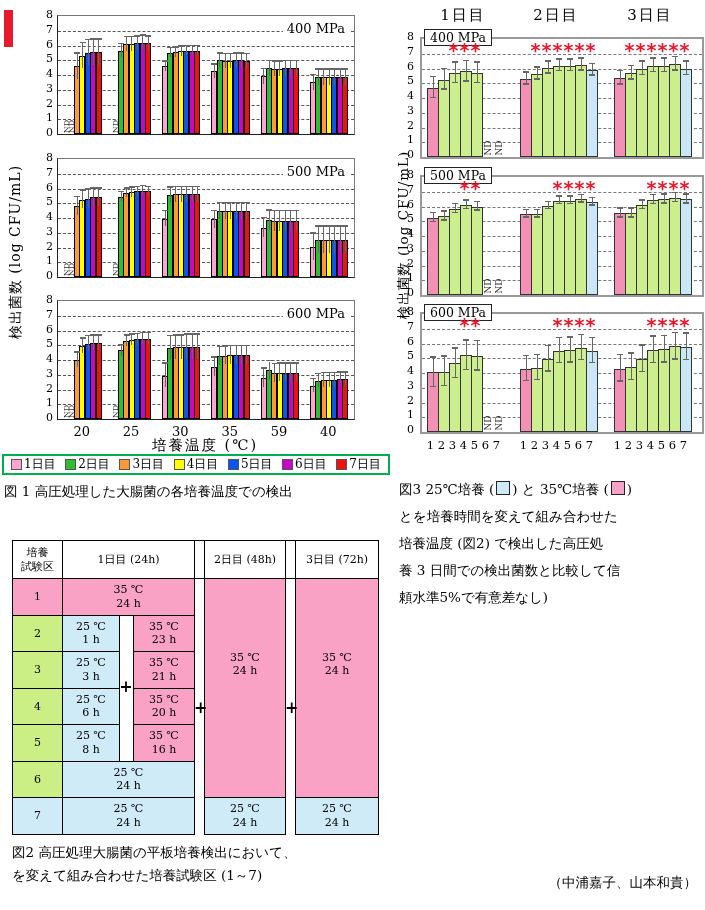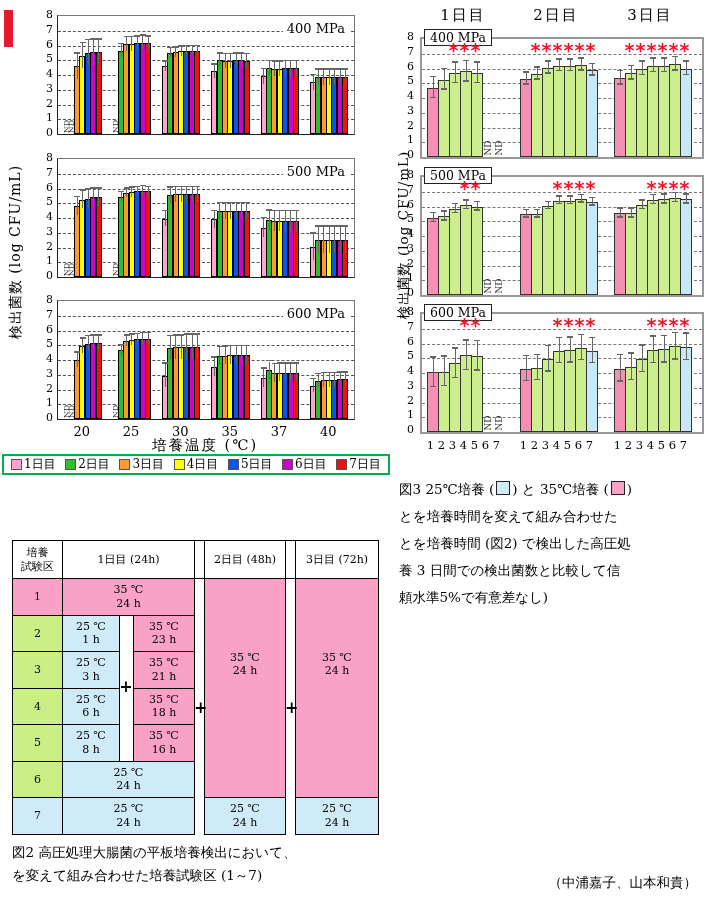--- a/index.html
+++ b/index.html
@@ -484,21 +484,21 @@
         <div class="ytick1" style="left: 35px; top: 366.75px;">3</div>
         <div class="ytick1" style="left: 35px; top: 352px;">4</div>
         <div class="ytick1" style="left: 35px; top: 337.25px;">5</div>
         <div class="ytick1" style="left: 35px; top: 322.5px;">6</div>
         <div class="ytick1" style="left: 35px; top: 307.75px;">7</div>
         <div class="ytick1" style="left: 35px; top: 293px;">8</div>
         <div class="xtick1" style="left: 57px; top: 424px; width: 49.3333px;">20</div>
         <div class="xtick1" style="left: 106.333px; top: 424px; width: 49.3333px;">25</div>
         <div class="xtick1" style="left: 155.667px; top: 424px; width: 49.3333px;">30</div>
         <div class="xtick1" style="left: 205px; top: 424px; width: 49.3333px;">35</div>
-        <div class="xtick1" style="left: 254.333px; top: 424px; width: 49.3333px;">37</div>
+        <div class="xtick1" style="left: 254.333px; top: 424px; width: 49.3333px;">59</div>
         <div class="xtick1" style="left: 303.667px; top: 424px; width: 49.3333px;">40</div>
       </div>
     <div id="fig1-xlabel">培養温度 (℃)</div>
   </div>
 
   <div id="legend1" style="border-color: rgb(0, 176, 80);">
       <div class="litem">
         <div class="lsw" style="background: rgb(255, 163, 208);"></div>
         <div class="llabel">1日目</div>
       </div>
@@ -522,20 +522,21 @@
         <div class="lsw" style="background: rgb(200, 6, 200);"></div>
         <div class="llabel">6日目</div>
       </div>
       <div class="litem">
         <div class="lsw" style="background: rgb(238, 17, 17);"></div>
         <div class="llabel">7日目</div>
       </div>
     </div>
 
   <div id="cap1">
+    <div class="capline">図 1  高圧処理した大腸菌の各培養温度での検出</div>
   </div>
 
   <div id="fig2">
       <div class="tcell" style="left: 0px; top: 0px; width: 51px; height: 39px; background: rgb(255, 255, 255);">
         <div class="tline">培養</div>
         <div class="tline">試験区</div>
       </div>
       <div class="tcell" style="left: 50px; top: 0px; width: 133px; height: 39px; background: rgb(255, 255, 255);">
         <div class="tline">1日目 (24h)</div>
       </div>
@@ -578,21 +579,21 @@
       </div>
       <div class="tcell" style="left: 0px; top: 147.5px; width: 51px; height: 37.5px; background: rgb(203, 238, 133);">
         <div class="tline">4</div>
       </div>
       <div class="tcell" style="left: 50px; top: 147.5px; width: 58px; height: 37.5px; background: rgb(207, 235, 248);">
         <div class="tline">25 ℃</div>
         <div class="tline">6 h</div>
       </div>
       <div class="tcell" style="left: 121px; top: 147.5px; width: 62px; height: 37.5px; background: rgb(249, 162, 198);">
         <div class="tline">35 ℃</div>
-        <div class="tline">18 h</div>
+        <div class="tline">20 h</div>
       </div>
       <div class="tcell" style="left: 0px; top: 184px; width: 51px; height: 37.5px; background: rgb(203, 238, 133);">
         <div class="tline">5</div>
       </div>
       <div class="tcell" style="left: 50px; top: 184px; width: 58px; height: 37.5px; background: rgb(207, 235, 248);">
         <div class="tline">25 ℃</div>
         <div class="tline">8 h</div>
       </div>
       <div class="tcell" style="left: 121px; top: 184px; width: 62px; height: 37.5px; background: rgb(249, 162, 198);">
         <div class="tline">35 ℃</div>
@@ -988,19 +989,19 @@
         <div class="xtick3" style="left: 252px; top: 438px; width: 11px;">4</div>
         <div class="xtick3" style="left: 263px; top: 438px; width: 11px;">5</div>
         <div class="xtick3" style="left: 274px; top: 438px; width: 11px;">6</div>
         <div class="xtick3" style="left: 285px; top: 438px; width: 11px;">7</div>
         <div class="mpabox" style="left: 31px; top: 304px;">600 MPa</div>
       </div>
   </div>
   <div id="cap3">
       <div class="capline"><span>図3  25℃培養 (</span><span class="sw" style="background: rgb(207, 235, 248);"></span><span>) と 35℃培養 (</span><span class="sw" style="background: rgb(249, 162, 198);"></span><span>)</span></div>
       <div class="capline"><span>とを培養時間を変えて組み合わせた</span></div>
-      <div class="capline"><span>とを培養時間 (図2) で検出した高圧処</span></div>
+      <div class="capline"><span>培養温度 (図2) で検出した高圧処</span></div>
       <div class="capline"><span>養 3 日間での検出菌数と比較して信</span></div>
       <div class="capline"><span>頼水準5%で有意差なし)</span></div>
     </div>
 
   <div id="author">（中浦嘉子、山本和貴）</div>
 </div>
 
 </body></html>

